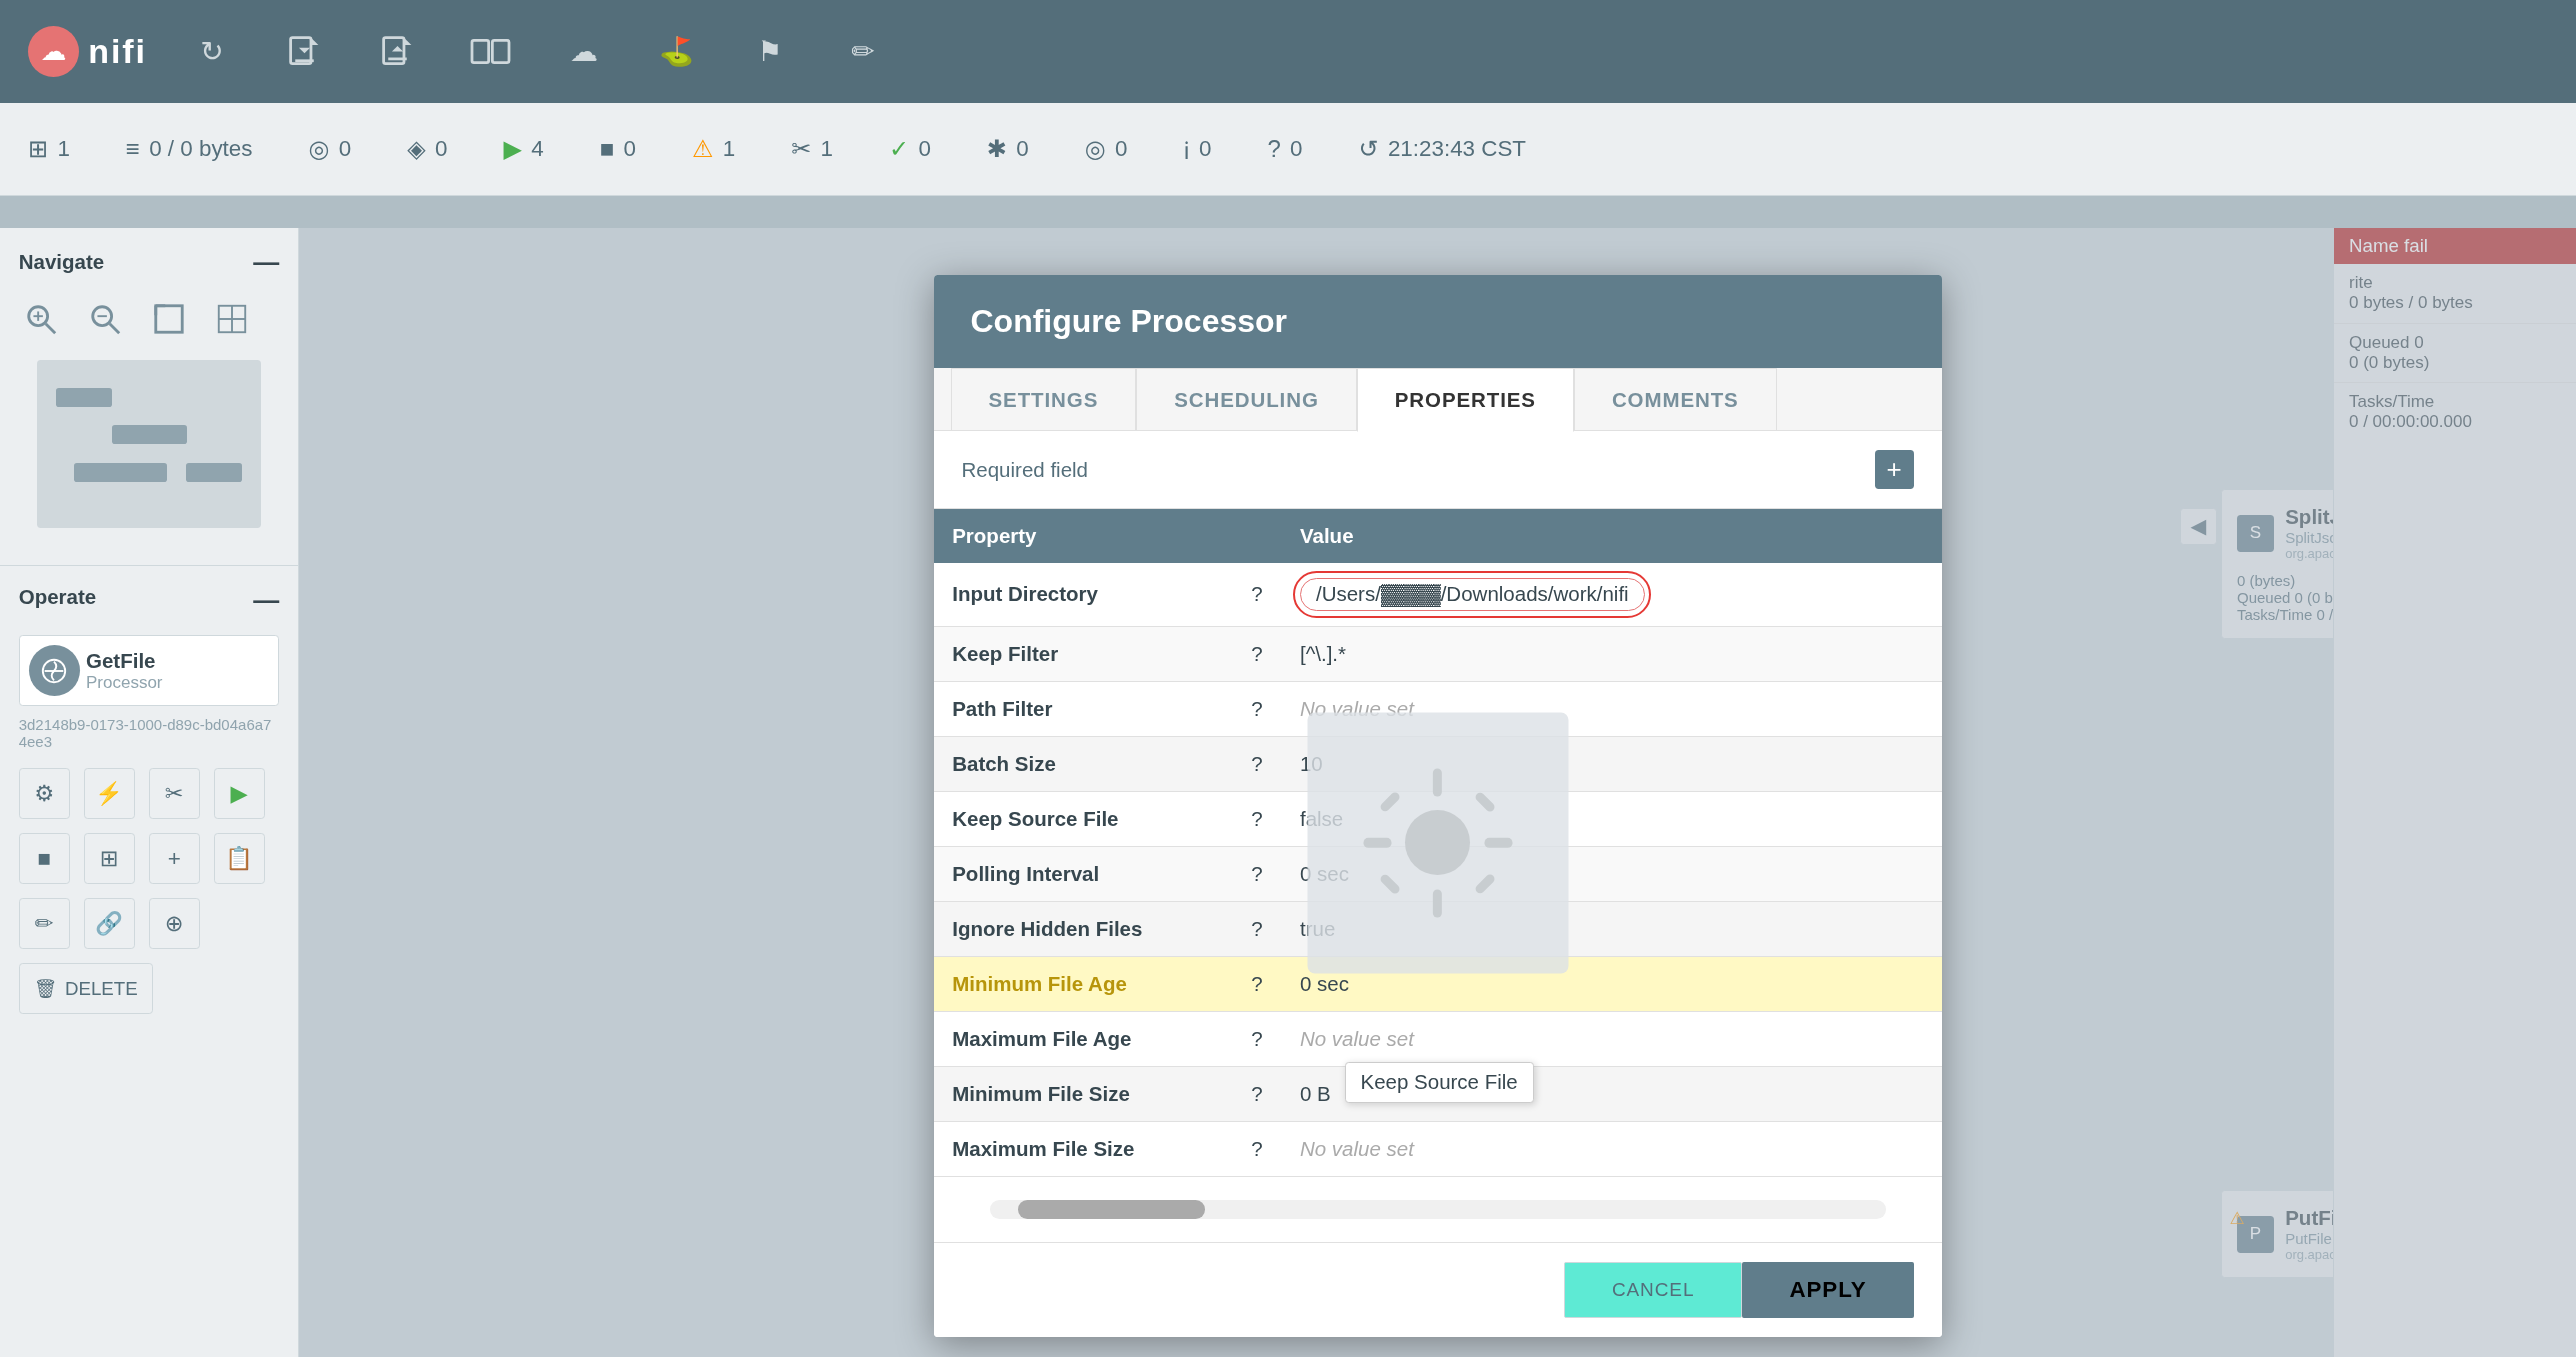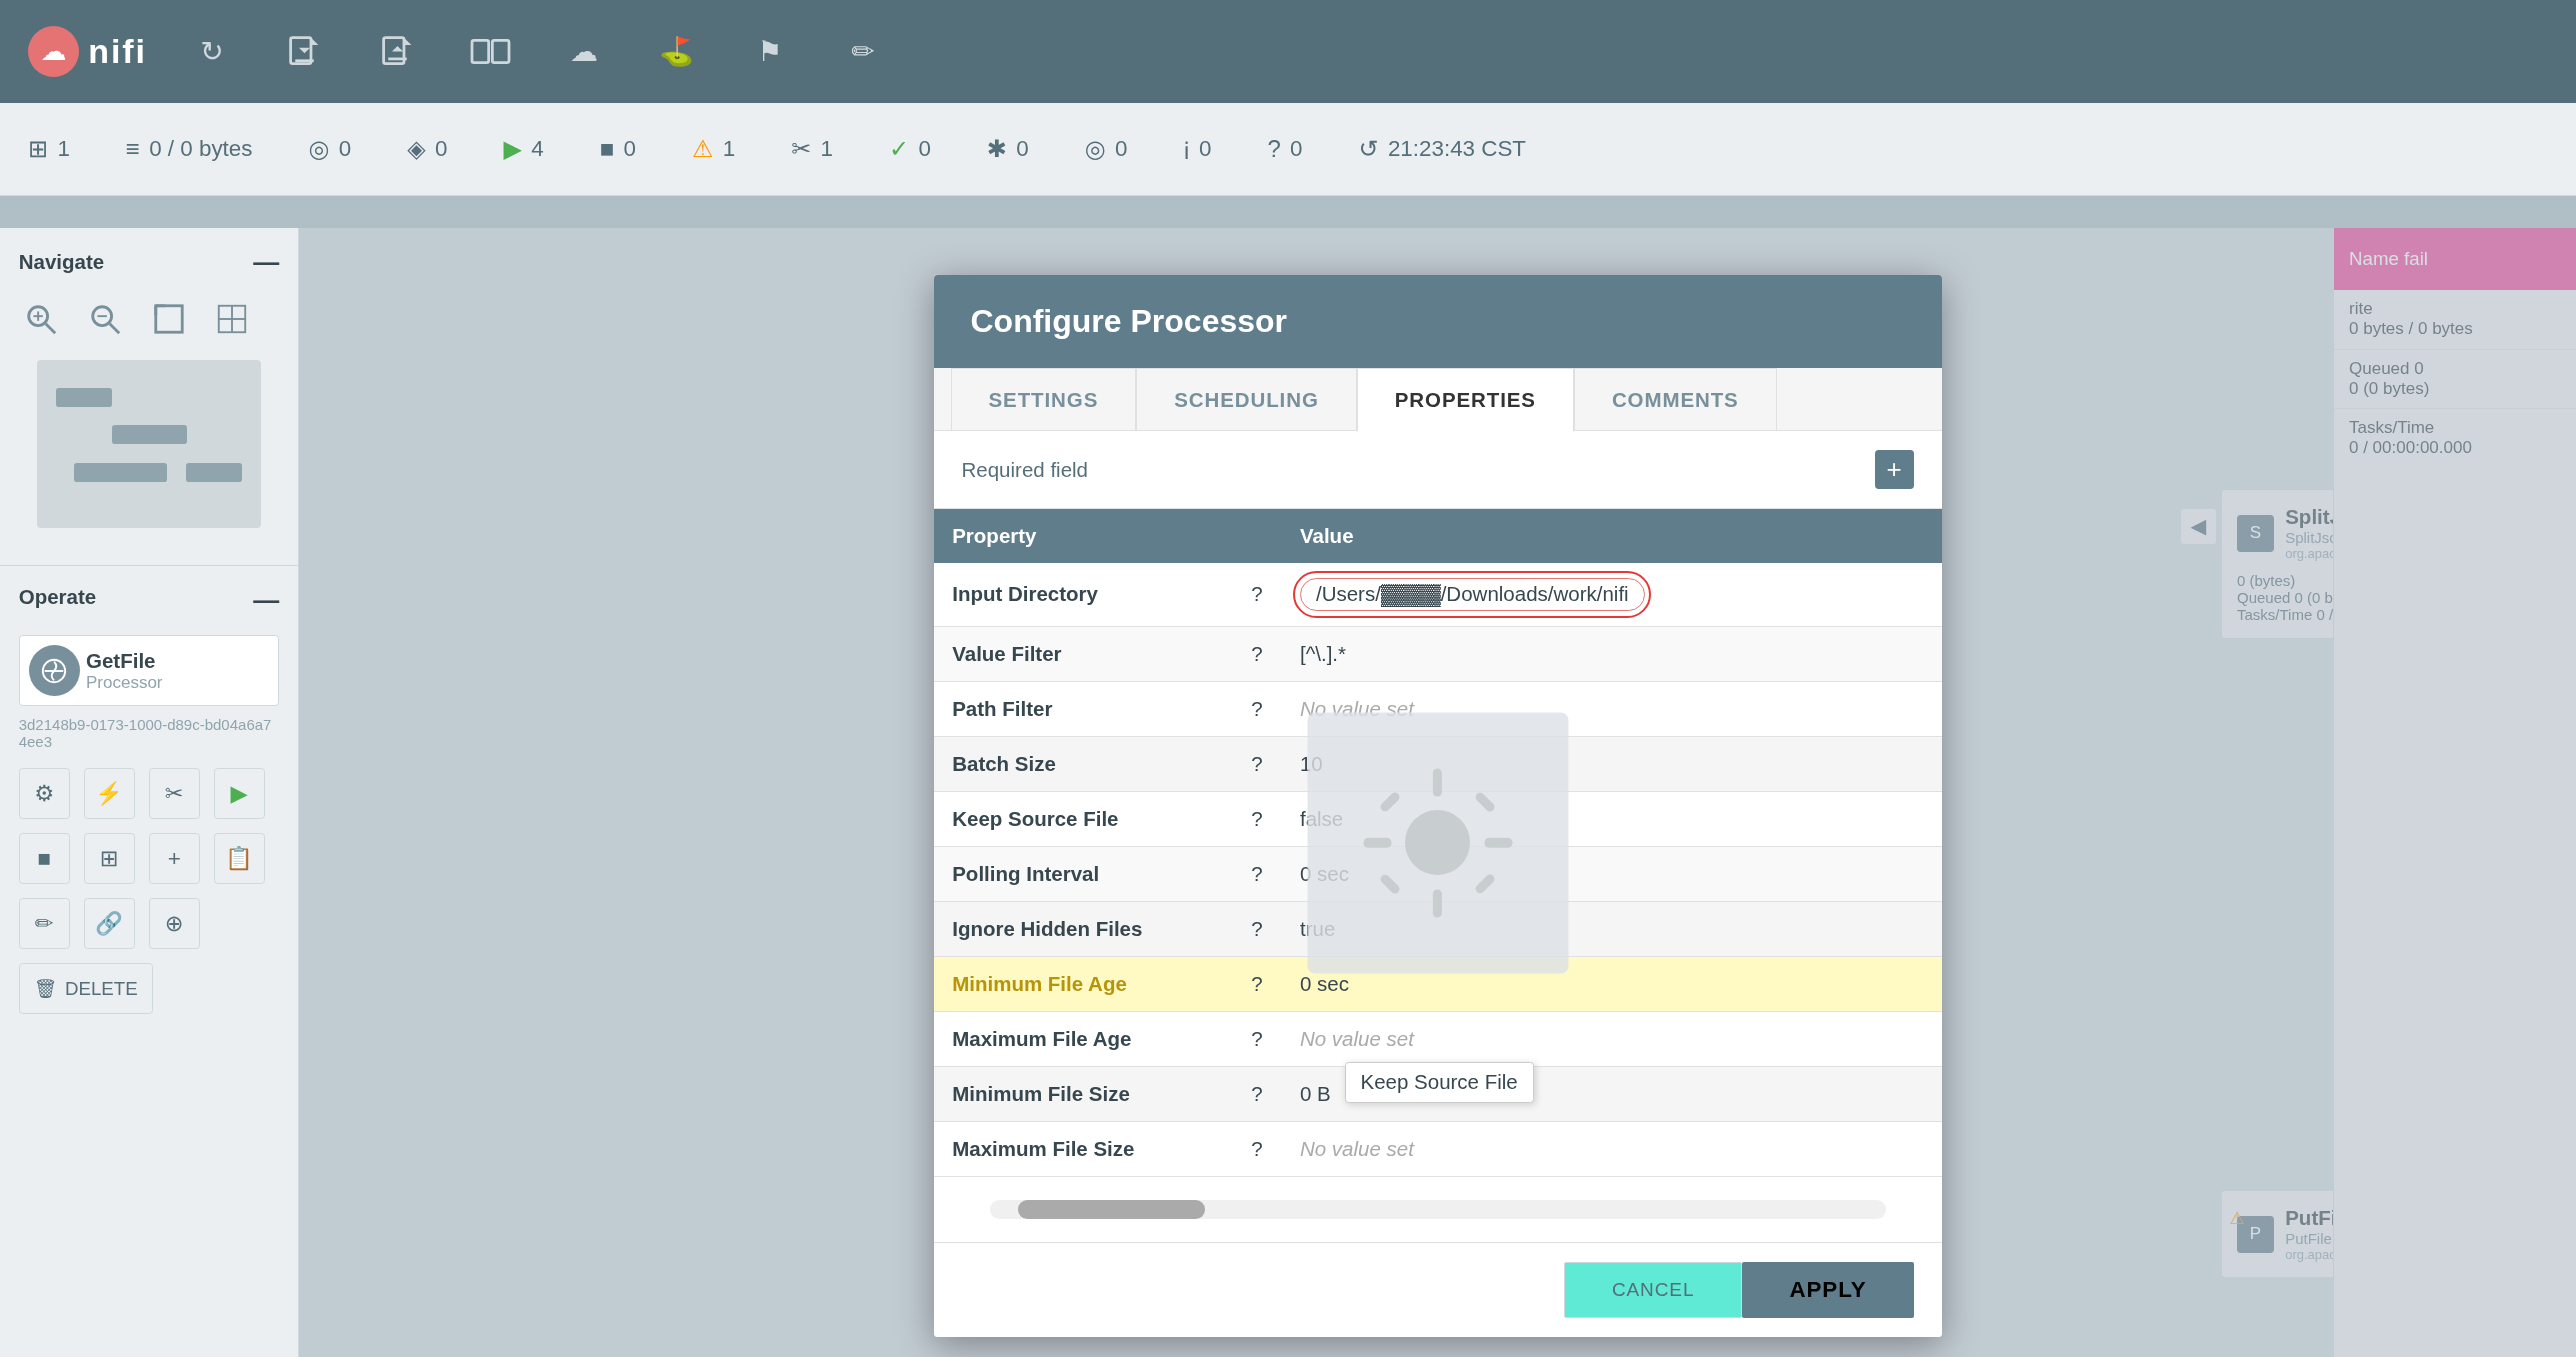--- a/index.html
+++ b/index.html
@@ -652,21 +652,21 @@
                 <tr>
                   <td class="prop-name">Input Directory</td>
                   <td class="prop-help">?</td>
                   <td class="prop-value">
                     <span class="value-highlight">/Users/▓▓▓▓/Downloads/work/nifi</span>
                   </td>
                   <td></td>
                 </tr>
 
                 <tr>
-                  <td class="prop-name">Value Filter</td>
+                  <td class="prop-name">Keep Filter</td>
                   <td class="prop-help">?</td>
                   <td class="prop-value">[^\.].*</td>
                   <td></td>
                 </tr>
 
                 <tr>
                   <td class="prop-name">Path Filter</td>
                   <td class="prop-help">?</td>
                   <td class="prop-value dimmed">No value set</td>
                   <td></td>
@@ -803,21 +803,21 @@
           <div>
             <div style="font-size:20.5px;font-weight:bold;color:#37474f;">PutFile</div>
             <div style="font-size:15px;color:#78909c;">PutFile 1.8.0</div>
             <div style="font-size:13px;color:#90a4ae;">org.apache.nifi - nifi-standard-nar</div>
           </div>
         </div>
       </div>
     </div>
 
     <div style="position:absolute;right:0;top:0;width:243px;background:#eceff1;border-left:0.9px solid #cfd8dc;height:100%;">
-      <div style="background:#ec4899;color:white;font-size:18.7px;padding:20px 15px;">Name fail</div>
+      <div style="background:#b91c1c;color:white;font-size:18.7px;padding:7px 15px;">Name fail</div>
       <div style="padding:9.3px 15px;font-size:17px;color:#37474f;border-bottom:0.9px solid #e0e0e0;">
         <div>rite</div>
         <div>0 bytes / 0 bytes</div>
       </div>
       <div style="padding:9.3px 15px;font-size:17px;color:#37474f;border-bottom:0.9px solid #e0e0e0;">
         <div>Queued 0</div>
         <div>0 (0 bytes)</div>
       </div>
       <div style="padding:9.3px 15px;font-size:17px;color:#37474f;">
         <div>Tasks/Time</div>

